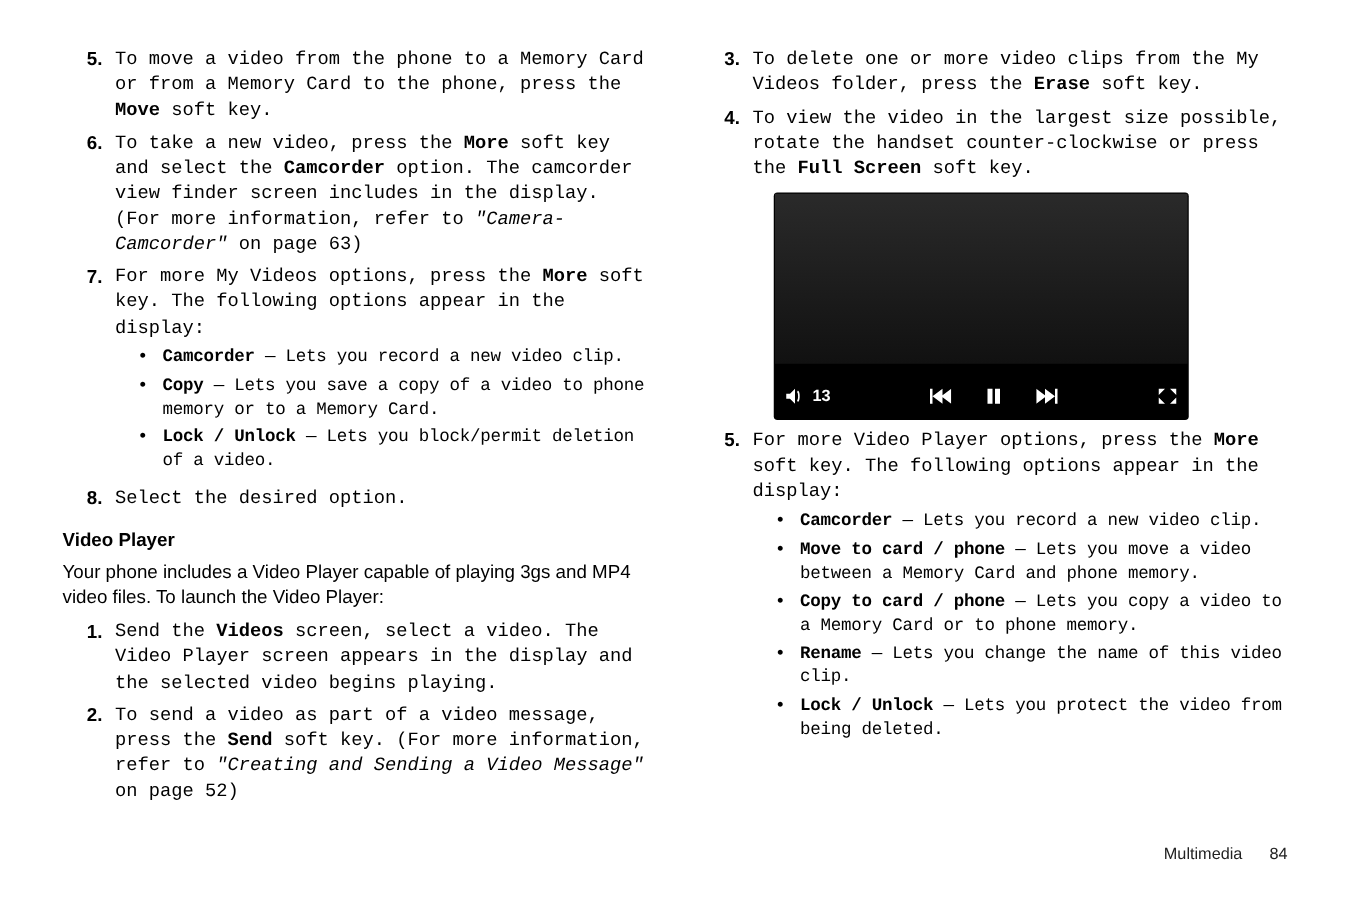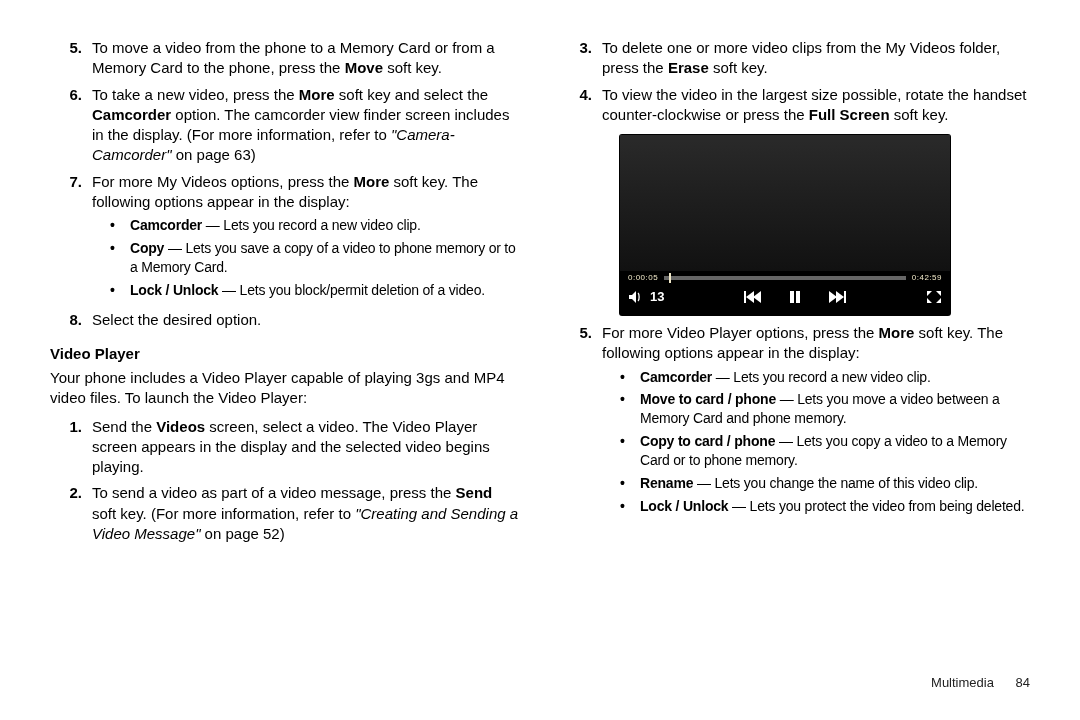--- a/index.html
+++ b/index.html
@@ -40,20 +40,21 @@
   }
   .num-marker {
     width: 32px;
     flex: 0 0 32px;
     text-align: right;
     font-weight: bold;
     padding-right: 10px;
   }
   .num-body {
     flex: 1;
+    font-family: Liberation Mono, monospace;
   }
   .bold { font-weight: bold; }
   .xref { font-style: italic; }
 
   .sub-bullets {
     list-style: none;
     padding: 0;
     margin: 4px 0 2px 18px;
   }
   .sub-bullets li {
@@ -224,27 +225,20 @@
       <li class="num-item">
         <span class="num-marker">4.</span>
         <span class="num-body">
           <span>To view the video in the largest size possible, rotate the handset counter-clockwise or press the </span><span class="bold">Full Screen</span><span> soft key.</span>
         </span>
       </li>
     </ol>
 
     <div class="video-frame">
       <div class="video-area"></div>
-      <div class="progress-row">
-        <span class="time-badge">0:00:05</span>
-        <div class="progress-bar">
-          <div class="progress-head"></div>
-        </div>
-        <span class="time-badge">0:42:59</span>
-      </div>
       <div class="controls">
         <div class="ctrl-left">
           <span class="vp-icon">
             <svg width="16" height="14" viewBox="0 0 16 14">
                 <path d="M1 5h3l4-4v12l-4-4H1z" fill="#fff"></path>
                 <path d="M10 3c1.5 1 1.5 7 0 8" stroke="#fff" stroke-width="1.3" fill="none"></path>
               </svg>
           </span>
           <span class="vol-num">13</span>
         </div>

